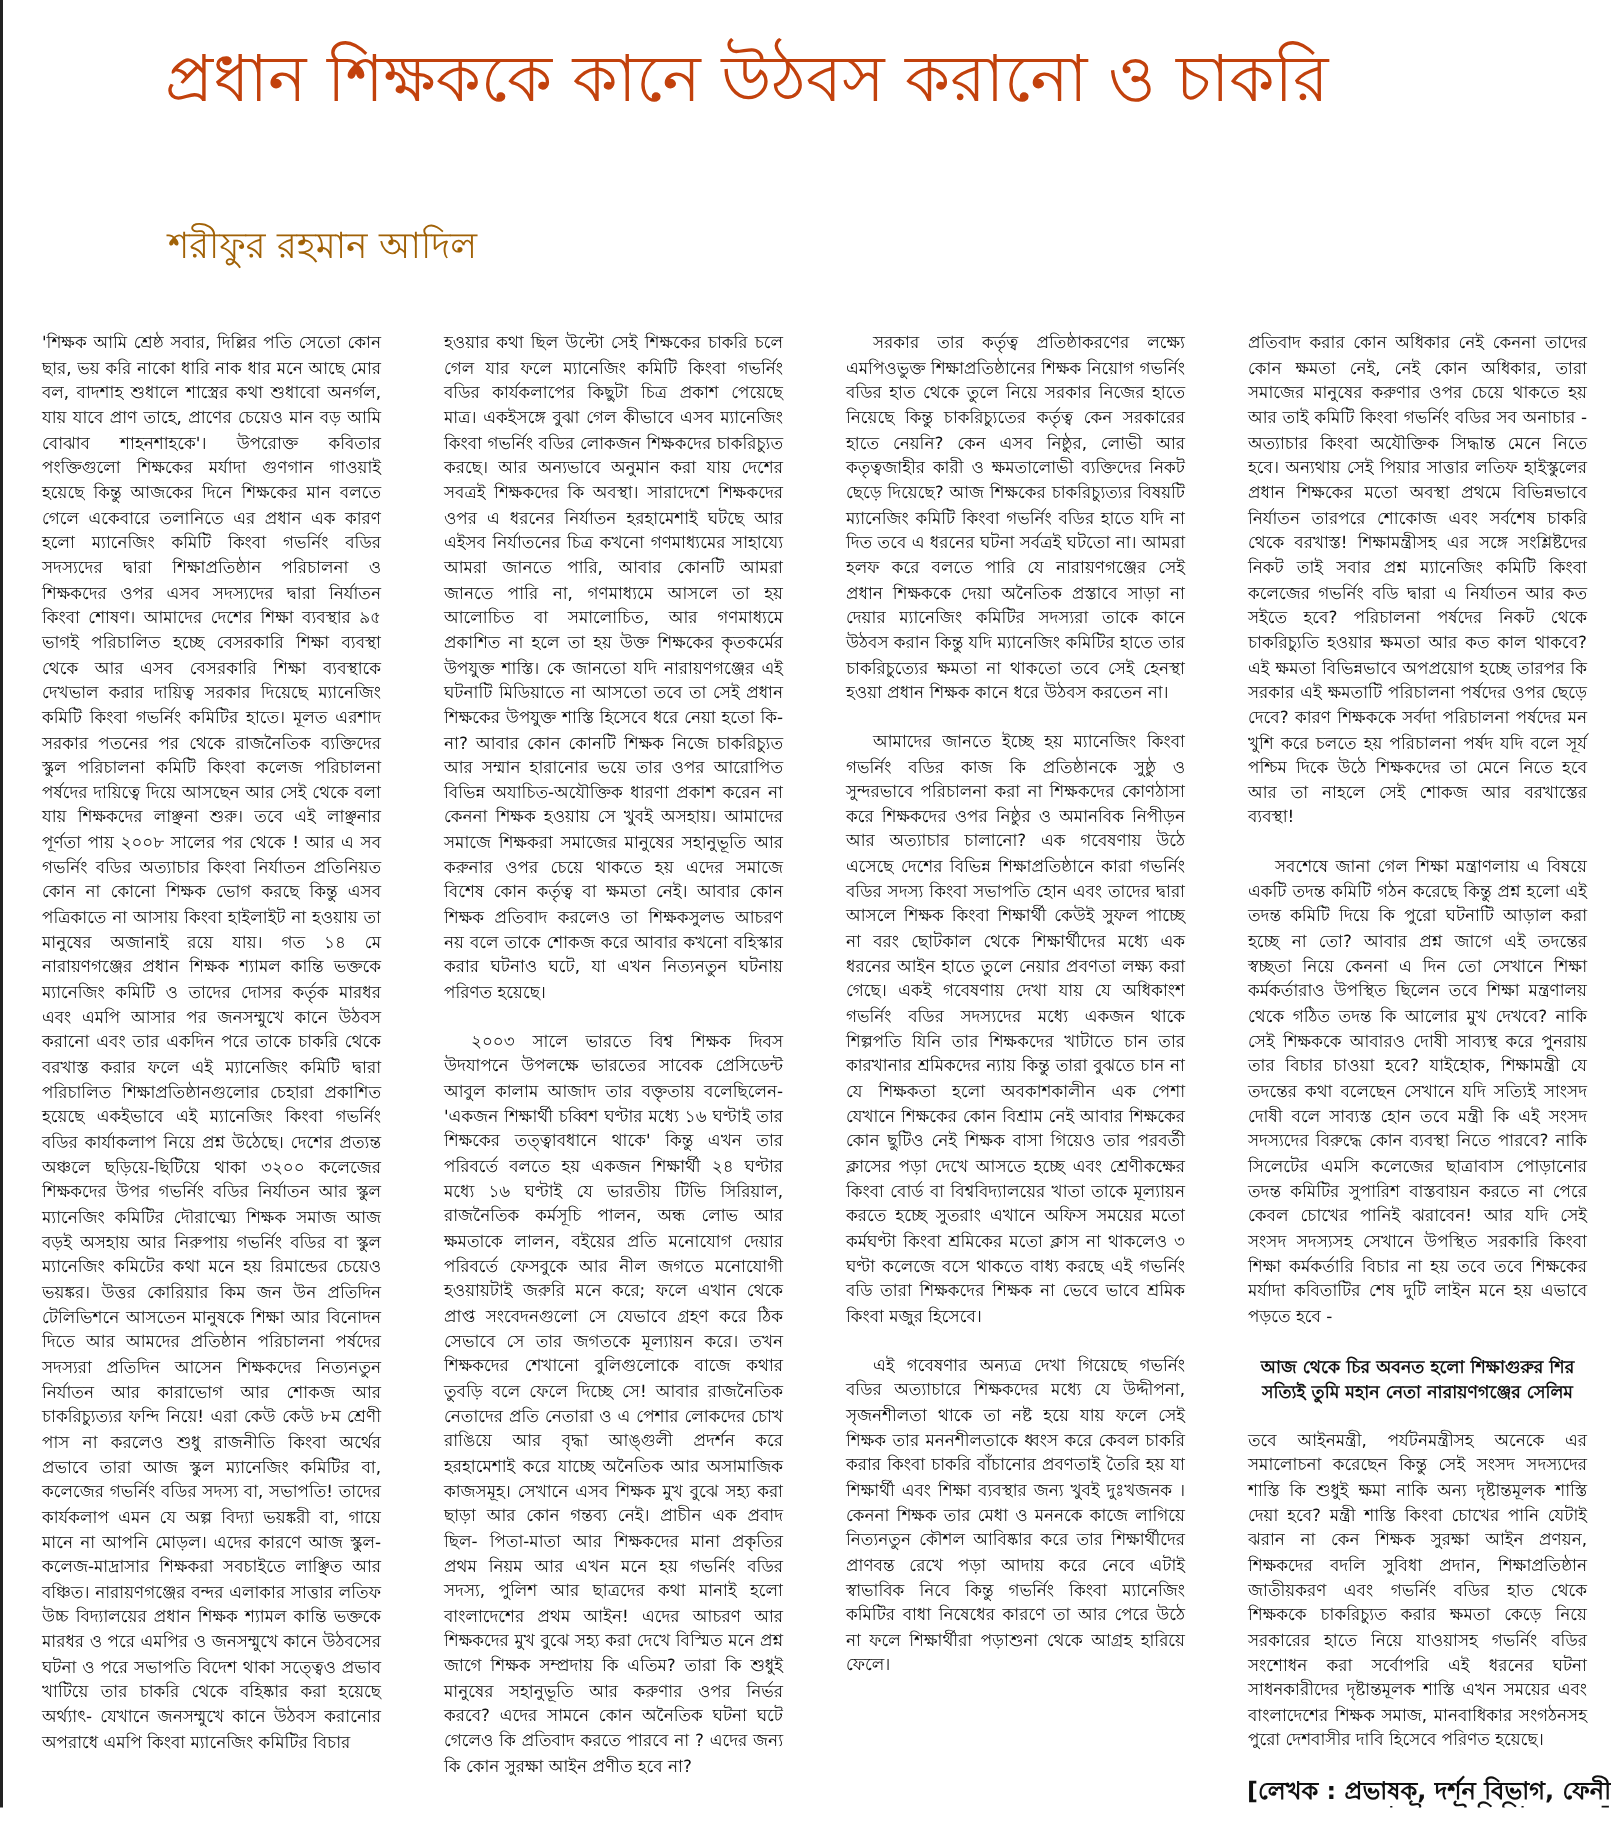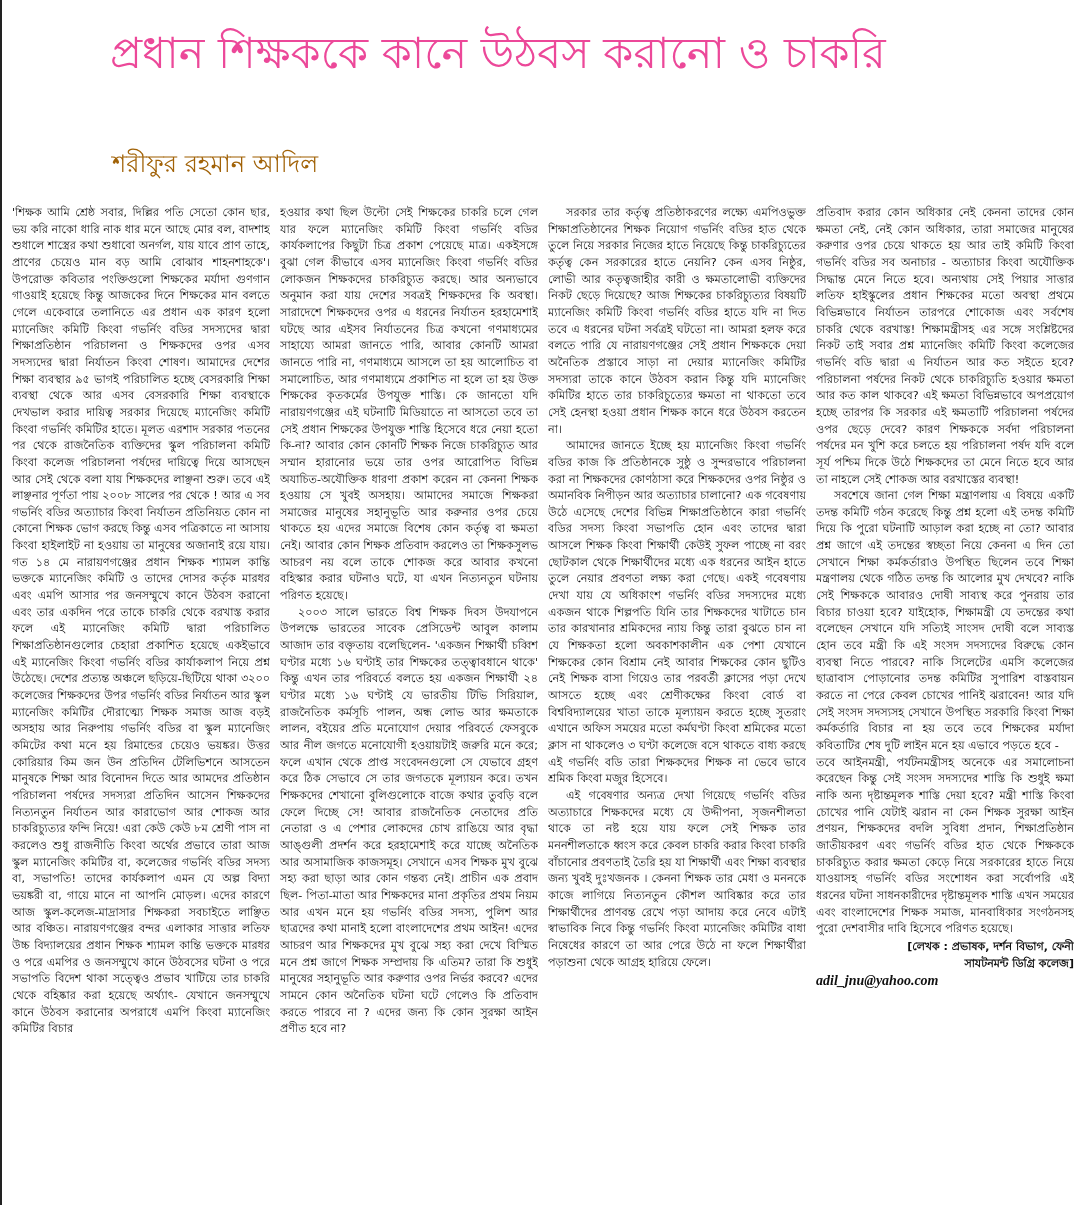--- a/index.html
+++ b/index.html
@@ -1,25 +1,25 @@
 <!DOCTYPE html>
 <html><head>
 <meta charset="utf-8">
 <style>
   html, body { margin:0; padding:0; background:#ffffff; }
   body { width:1082px; height:1220px; position:relative; overflow:hidden; color:#111; }
   .left-rule { position:absolute; left:0; top:0; width:2px; height:1205px; background:#222; }
-  .headline { position:absolute; left:110px; top:22px; width:900px; font-family:"DejaVu Sans", sans-serif; font-size:43px; line-height:62px; color:#ec4899; font-weight:normal; }
+  .headline { position:absolute; left:110px; top:22px; width:900px; font-family:"DejaVu Sans", sans-serif; font-size:43px; line-height:62px; color:#c2410c; font-weight:normal; }
   .byline { position:absolute; left:112px; top:145px; font-family:"DejaVu Sans", sans-serif; font-size:24px; color:#a16207; }
   .cols { position:absolute; left:12px; top:205px; width:1062px; height:1000px; display:flex; gap:10px; }
   .col { flex:1 1 0; font-family:"DejaVu Sans", sans-serif; font-size:11.2px; line-height:16.65px; text-align:justify; overflow:hidden; }
-  .col p { margin:0; text-indent:0; }
+  .col p { margin:16px; text-indent:0; }
   .col p.indent { text-indent:18px; }
   .poem { font-weight:bold; text-align:center; font-size:11.6px; line-height:17px; }
-  .sig { text-align:right; font-weight:bold; font-size:11px; line-height:17px; }
+  .sig { text-align:right; font-weight:bold; font-size:16px; line-height:17px; }
   .email { text-align:left; font-family:"Liberation Serif", serif; font-style:italic; font-weight:bold; font-size:14px; line-height:18px; }
 </style>
 </head>
 <body>
 
 <div class="left-rule"></div>
 
 <h1 class="headline" style="margin:0;">
   <span>প্রধান শিক্ষককে কানে উঠবস করানো ও চাকরি</span><br>
 </h1>
@@ -35,20 +35,24 @@
     <p class="indent">২০০৩ সালে ভারতে বিশ্ব শিক্ষক দিবস উদযাপনে উপলক্ষে ভারতের সাবেক প্রেসিডেন্ট আবুল কালাম আজাদ তার বক্তৃতায় বলেছিলেন- 'একজন শিক্ষার্থী চব্বিশ ঘণ্টার মধ্যে ১৬ ঘণ্টাই তার শিক্ষকের তত্ত্বাবধানে থাকে' কিন্তু এখন তার পরিবর্তে বলতে হয় একজন শিক্ষার্থী ২৪ ঘণ্টার মধ্যে ১৬ ঘণ্টাই যে ভারতীয় টিভি সিরিয়াল, রাজনৈতিক কর্মসূচি পালন, অন্ধ লোভ আর ক্ষমতাকে লালন, বইয়ের প্রতি মনোযোগ দেয়ার পরিবর্তে ফেসবুকে আর নীল জগতে মনোযোগী হওয়ায়টাই জরুরি মনে করে; ফলে এখান থেকে প্রাপ্ত সংবেদনগুলো সে যেভাবে গ্রহণ করে ঠিক সেভাবে সে তার জগতকে মূল্যায়ন করে। তখন শিক্ষকদের শেখানো বুলিগুলোকে বাজে কথার তুবড়ি বলে ফেলে দিচ্ছে সে! আবার রাজনৈতিক নেতাদের প্রতি নেতারা ও এ পেশার লোকদের চোখ রাঙিয়ে আর বৃদ্ধা আঙ্গুলী প্রদর্শন করে হরহামেশাই করে যাচ্ছে অনৈতিক আর অসামাজিক কাজসমূহ। সেখানে এসব শিক্ষক মুখ বুঝে সহ্য করা ছাড়া আর কোন গন্তব্য নেই। প্রাচীন এক প্রবাদ ছিল- পিতা-মাতা আর শিক্ষকদের মানা প্রকৃতির প্রথম নিয়ম আর এখন মনে হয় গভর্নিং বডির সদস্য, পুলিশ আর ছাত্রদের কথা মানাই হলো বাংলাদেশের প্রথম আইন! এদের আচরণ আর শিক্ষকদের মুখ বুঝে সহ্য করা দেখে বিস্মিত মনে প্রশ্ন জাগে শিক্ষক সম্প্রদায় কি এতিম? তারা কি শুধুই মানুষের সহানুভূতি আর করুণার ওপর নির্ভর করবে? এদের সামনে কোন অনৈতিক ঘটনা ঘটে গেলেও কি প্রতিবাদ করতে পারবে না ? এদের জন্য কি কোন সুরক্ষা আইন প্রণীত হবে না?</p>
   </div>
   <div class="col">
     <p class="indent">সরকার তার কর্তৃত্ব প্রতিষ্ঠাকরণের লক্ষ্যে এমপিওভুক্ত শিক্ষাপ্রতিষ্ঠানের শিক্ষক নিয়োগ গভর্নিং বডির হাত থেকে তুলে নিয়ে সরকার নিজের হাতে নিয়েছে কিন্তু চাকরিচ্যুতের কর্তৃত্ব কেন সরকারের হাতে নেয়নি? কেন এসব নিষ্ঠুর, লোভী আর কতৃত্বজাহীর কারী ও ক্ষমতালোভী ব্যক্তিদের নিকট ছেড়ে দিয়েছে? আজ শিক্ষকের চাকরিচ্যুত্যর বিষয়টি ম্যানেজিং কমিটি কিংবা গভর্নিং বডির হাতে যদি না দিত তবে এ ধরনের ঘটনা সর্বত্রই ঘটতো না। আমরা হলফ করে বলতে পারি যে নারায়ণগঞ্জের সেই প্রধান শিক্ষককে দেয়া অনৈতিক প্রস্তাবে সাড়া না দেয়ার ম্যানেজিং কমিটির সদস্যরা তাকে কানে উঠবস করান কিন্তু যদি ম্যানেজিং কমিটির হাতে তার চাকরিচুত্যের ক্ষমতা না থাকতো তবে সেই হেনস্থা হওয়া প্রধান শিক্ষক কানে ধরে উঠবস করতেন না।</p>
     <p class="indent">আমাদের জানতে ইচ্ছে হয় ম্যানেজিং কিংবা গভর্নিং বডির কাজ কি প্রতিষ্ঠানকে সুষ্ঠু ও সুন্দরভাবে পরিচালনা করা না শিক্ষকদের কোণঠাসা করে শিক্ষকদের ওপর নিষ্ঠুর ও অমানবিক নিপীড়ন আর অত্যাচার চালানো? এক গবেষণায় উঠে এসেছে দেশের বিভিন্ন শিক্ষাপ্রতিষ্ঠানে কারা গভর্নিং বডির সদস্য কিংবা সভাপতি হোন এবং তাদের দ্বারা আসলে শিক্ষক কিংবা শিক্ষার্থী কেউই সুফল পাচ্ছে না বরং ছোটকাল থেকে শিক্ষার্থীদের মধ্যে এক ধরনের আইন হাতে তুলে নেয়ার প্রবণতা লক্ষ্য করা গেছে। একই গবেষণায় দেখা যায় যে অধিকাংশ গভর্নিং বডির সদস্যদের মধ্যে একজন থাকে শিল্পপতি যিনি তার শিক্ষকদের খাটাতে চান তার কারখানার শ্রমিকদের ন্যায় কিন্তু তারা বুঝতে চান না যে শিক্ষকতা হলো অবকাশকালীন এক পেশা যেখানে শিক্ষকের কোন বিশ্রাম নেই আবার শিক্ষকের কোন ছুটিও নেই শিক্ষক বাসা গিয়েও তার পরবর্তী ক্লাসের পড়া দেখে আসতে হচ্ছে এবং শ্রেণীকক্ষের কিংবা বোর্ড বা বিশ্ববিদ্যালয়ের খাতা তাকে মূল্যায়ন করতে হচ্ছে সুতরাং এখানে অফিস সময়ের মতো কর্মঘণ্টা কিংবা শ্রমিকের মতো ক্লাস না থাকলেও ৩ ঘণ্টা কলেজে বসে থাকতে বাধ্য করছে এই গভর্নিং বডি তারা শিক্ষকদের শিক্ষক না ভেবে ভাবে শ্রমিক কিংবা মজুর হিসেবে।</p>
     <p class="indent">এই গবেষণার অন্যত্র দেখা গিয়েছে গভর্নিং বডির অত্যাচারে শিক্ষকদের মধ্যে যে উদ্দীপনা, সৃজনশীলতা থাকে তা নষ্ট হয়ে যায় ফলে সেই শিক্ষক তার মননশীলতাকে ধ্বংস করে কেবল চাকরি করার কিংবা চাকরি বাঁচানোর প্রবণতাই তৈরি হয় যা শিক্ষার্থী এবং শিক্ষা ব্যবস্থার জন্য খুবই দুঃখজনক । কেননা শিক্ষক তার মেধা ও মননকে কাজে লাগিয়ে নিত্যনতুন কৌশল আবিষ্কার করে তার শিক্ষার্থীদের প্রাণবন্ত রেখে পড়া আদায় করে নেবে এটাই স্বাভাবিক নিবে কিন্তু গভর্নিং কিংবা ম্যানেজিং কমিটির বাধা নিষেধের কারণে তা আর পেরে উঠে না ফলে শিক্ষার্থীরা পড়াশুনা থেকে আগ্রহ হারিয়ে ফেলে।</p>
   </div>
   <div class="col">
     <p>প্রতিবাদ করার কোন অধিকার নেই কেননা তাদের কোন ক্ষমতা নেই, নেই কোন অধিকার, তারা সমাজের মানুষের করুণার ওপর চেয়ে থাকতে হয় আর তাই কমিটি কিংবা গভর্নিং বডির সব অনাচার - অত্যাচার কিংবা অযৌক্তিক সিদ্ধান্ত মেনে নিতে হবে। অন্যথায় সেই পিয়ার সাত্তার লতিফ হাইস্কুলের প্রধান শিক্ষকের মতো অবস্থা প্রথমে বিভিন্নভাবে নির্যাতন তারপরে শোকোজ এবং সর্বশেষ চাকরি থেকে বরখাস্ত! শিক্ষামন্ত্রীসহ এর সঙ্গে সংশ্লিষ্টদের নিকট তাই সবার প্রশ্ন ম্যানেজিং কমিটি কিংবা কলেজের গভর্নিং বডি দ্বারা এ নির্যাতন আর কত সইতে হবে? পরিচালনা পর্ষদের নিকট থেকে চাকরিচ্যুতি হওয়ার ক্ষমতা আর কত কাল থাকবে? এই ক্ষমতা বিভিন্নভাবে অপপ্রয়োগ হচ্ছে তারপর কি সরকার এই ক্ষমতাটি পরিচালনা পর্ষদের ওপর ছেড়ে দেবে? কারণ শিক্ষককে সর্বদা পরিচালনা পর্ষদের মন খুশি করে চলতে হয় পরিচালনা পর্ষদ যদি বলে সূর্য পশ্চিম দিকে উঠে শিক্ষকদের তা মেনে নিতে হবে আর তা নাহলে সেই শোকজ আর বরখাস্তের ব্যবস্থা!</p>
     <p class="indent">সবশেষে জানা গেল শিক্ষা মন্ত্রাণলায় এ বিষয়ে একটি তদন্ত কমিটি গঠন করেছে কিন্তু প্রশ্ন হলো এই তদন্ত কমিটি দিয়ে কি পুরো ঘটনাটি আড়াল করা হচ্ছে না তো? আবার প্রশ্ন জাগে এই তদন্তের স্বচ্ছতা নিয়ে কেননা এ দিন তো সেখানে শিক্ষা কর্মকর্তারাও উপস্থিত ছিলেন তবে শিক্ষা মন্ত্রণালয় থেকে গঠিত তদন্ত কি আলোর মুখ দেখবে? নাকি সেই শিক্ষককে আবারও দোষী সাব্যস্থ করে পুনরায় তার বিচার চাওয়া হবে? যাইহোক, শিক্ষামন্ত্রী যে তদন্তের কথা বলেছেন সেখানে যদি সত্যিই সাংসদ দোষী বলে সাব্যস্ত হোন তবে মন্ত্রী কি এই সংসদ সদস্যদের বিরুদ্ধে কোন ব্যবস্থা নিতে পারবে? নাকি সিলেটের এমসি কলেজের ছাত্রাবাস পোড়ানোর তদন্ত কমিটির সুপারিশ বাস্তবায়ন করতে না পেরে কেবল চোখের পানিই ঝরাবেন! আর যদি সেই সংসদ সদস্যসহ সেখানে উপস্থিত সরকারি কিংবা শিক্ষা কর্মকর্তারি বিচার না হয় তবে তবে শিক্ষকের মর্যাদা কবিতাটির শেষ দুটি লাইন মনে হয় এভাবে পড়তে হবে -</p>
+    <div class="poem">
+      <div>আজ থেকে চির অবনত হলো শিক্ষাগুরুর শির</div>
+      <div>সত্যিই তুমি মহান নেতা নারায়ণগঞ্জের সেলিম</div>
+    </div>
     <p>তবে আইনমন্ত্রী, পর্যটনমন্ত্রীসহ অনেকে এর সমালোচনা করেছেন কিন্তু সেই সংসদ সদস্যদের শাস্তি কি শুধুই ক্ষমা নাকি অন্য দৃষ্টান্তমূলক শাস্তি দেয়া হবে? মন্ত্রী শাস্তি কিংবা চোখের পানি যেটাই ঝরান না কেন শিক্ষক সুরক্ষা আইন প্রণয়ন, শিক্ষকদের বদলি সুবিধা প্রদান, শিক্ষাপ্রতিষ্ঠান জাতীয়করণ এবং গভর্নিং বডির হাত থেকে শিক্ষককে চাকরিচ্যুত করার ক্ষমতা কেড়ে নিয়ে সরকারের হাতে নিয়ে যাওয়াসহ গভর্নিং বডির সংশোধন করা সর্বোপরি এই ধরনের ঘটনা সাধনকারীদের দৃষ্টান্তমূলক শাস্তি এখন সময়ের এবং বাংলাদেশের শিক্ষক সমাজ, মানবাধিকার সংগঠনসহ পুরো দেশবাসীর দাবি হিসেবে পরিণত হয়েছে।</p>
     <div class="sig">
       <div>[লেখক : প্রভাষক, দর্শন বিভাগ, ফেনী</div>
       <div>সাযটনমন্ট ডিগ্রি কলেজ]</div>
     </div>
     <div class="email">adil_jnu@yahoo.com</div>
   </div>
 </div>
 
 </body></html>

